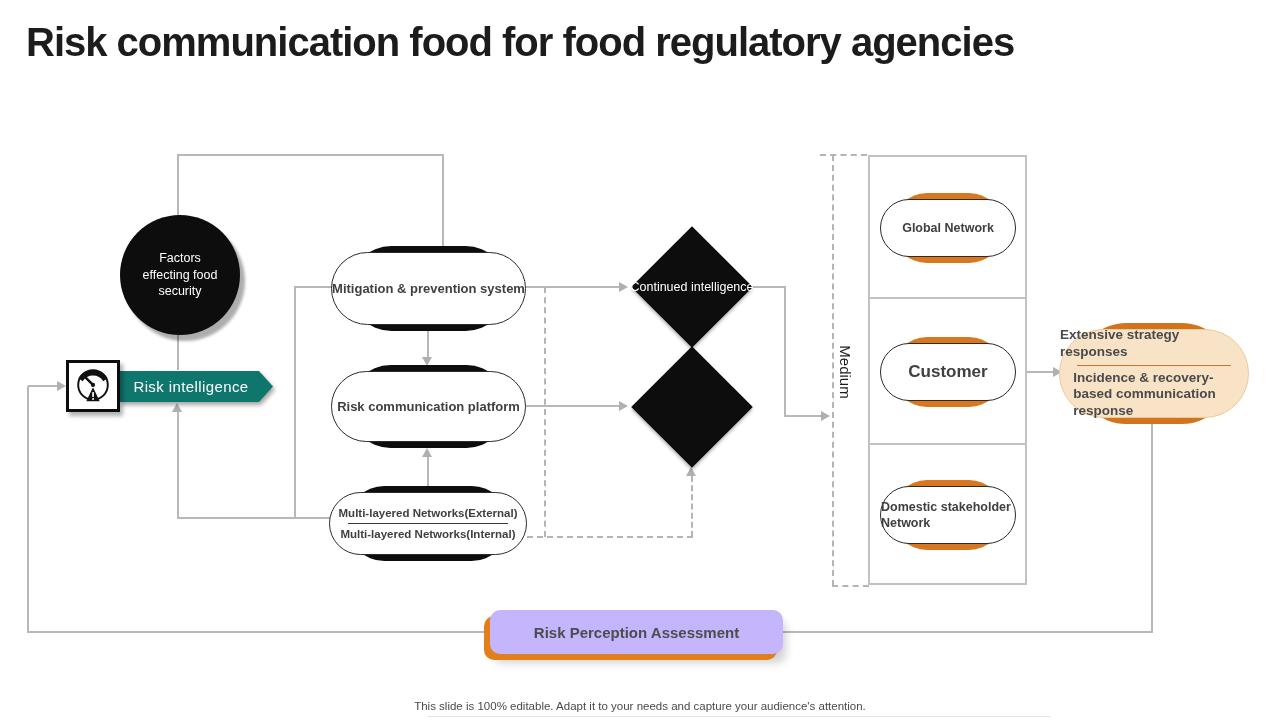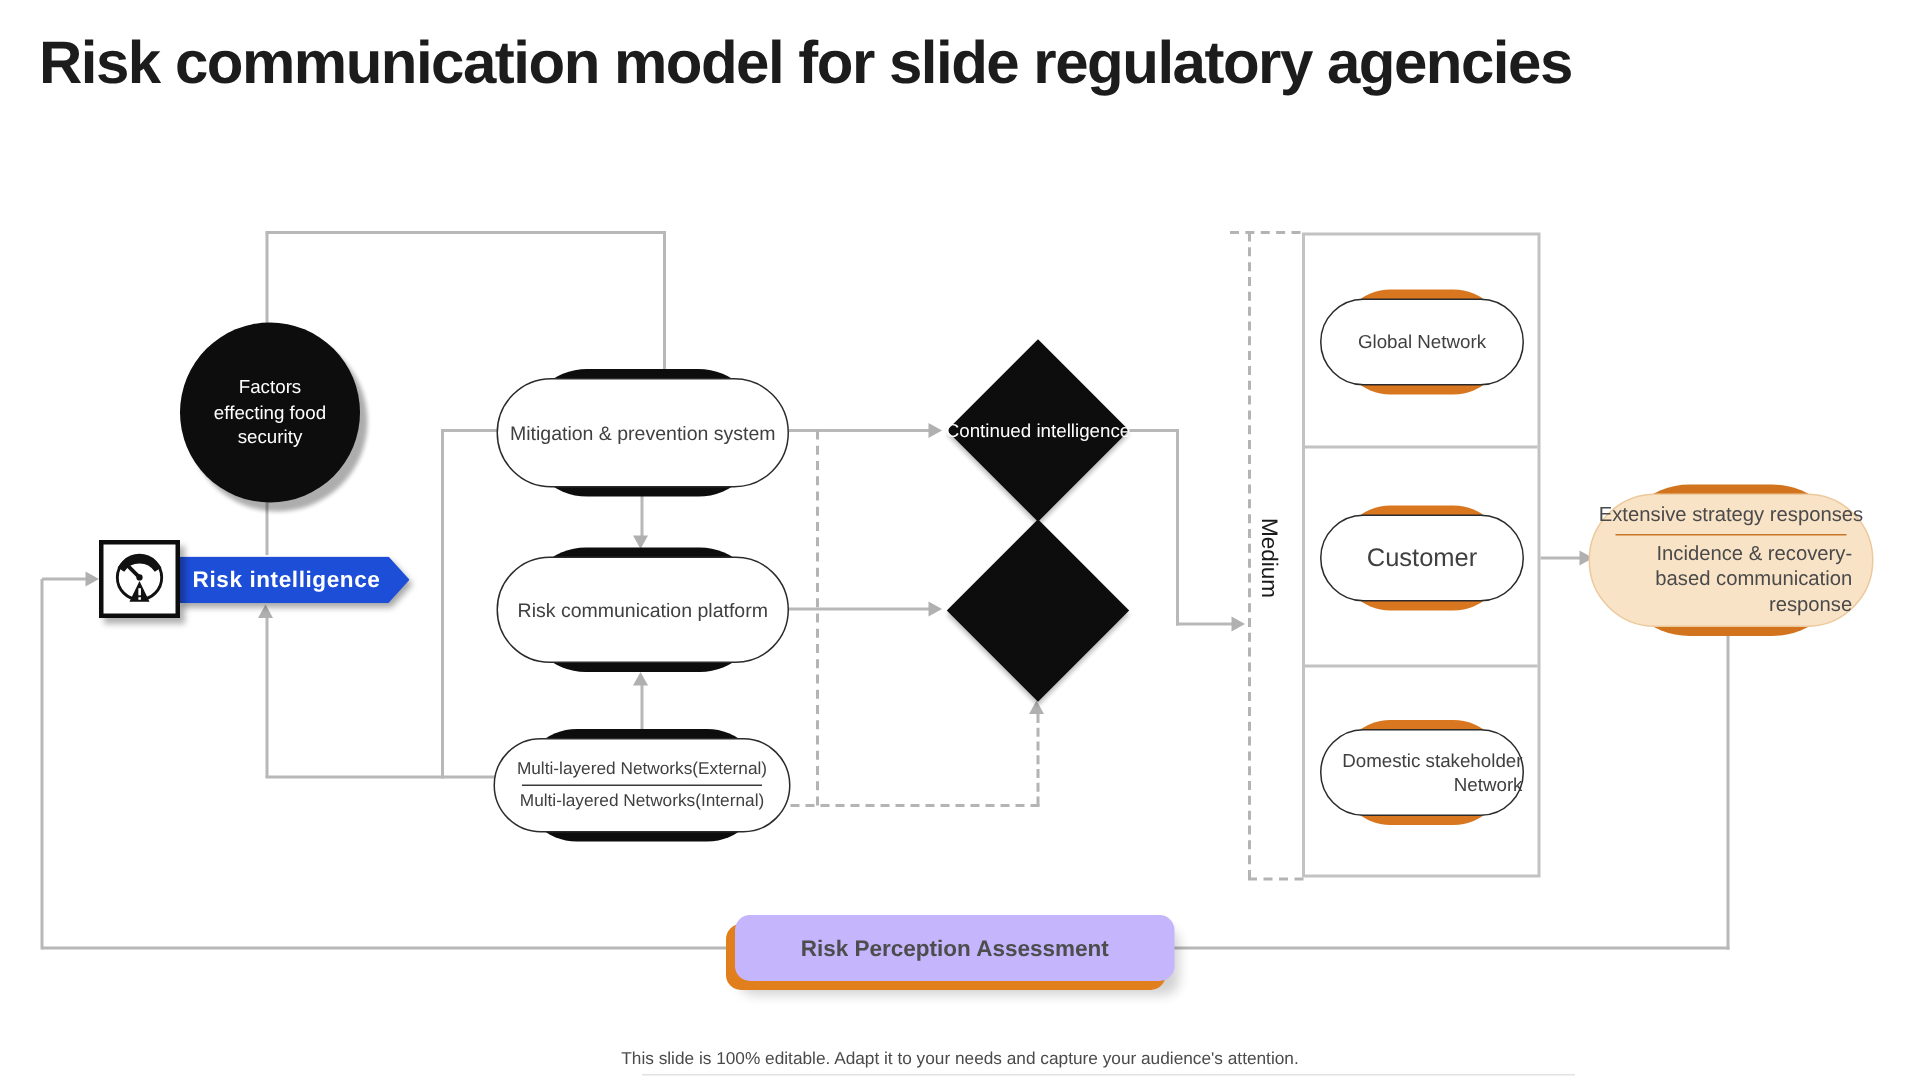--- a/index.html
+++ b/index.html
@@ -23,33 +23,33 @@
   
   .circle-node{position:absolute;left:120px;top:215px;width:120px;height:120px;border-radius:50%;
                background:#0d0d0d;color:#fff;display:flex;align-items:center;justify-content:center;
                text-align:center;font-size:12.5px;line-height:1.35;padding:0 14px;box-sizing:border-box;
                box-shadow:5px 6px 3px rgba(0,0,0,.32);z-index:3;}
 
   
   .gauge-box{position:absolute;left:66px;top:360px;width:54px;height:52px;background:#fff;
              border:3px solid #0d0d0d;box-sizing:border-box;z-index:4;
              box-shadow:3px 4px 4px rgba(0,0,0,.3);display:flex;align-items:center;justify-content:center;}
-  .banner{position:absolute;left:119px;top:371px;width:154px;height:31px;background:#1d4ed8;
-          color:#fff;font-weight:bold;font-size:15px;letter-spacing:.4px;display:flex;align-items:center;
+  .banner{position:absolute;left:119px;top:371px;width:154px;height:31px;background:#0f766e;
+          color:#fff;font-weight:normal;font-size:15px;letter-spacing:.4px;display:flex;align-items:center;
           justify-content:center;padding-right:10px;box-sizing:border-box;z-index:3;
           clip-path:polygon(0 0,calc(100% - 14px) 0,100% 50%,calc(100% - 14px) 100%,0 100%);}
   .banner-wrap{position:absolute;left:119px;top:371px;z-index:3;filter:drop-shadow(2px 3px 2px rgba(0,0,0,.35));}
   .banner-wrap .banner{position:relative;left:0;top:0;}
 
   
   .pill{position:absolute;z-index:3;}
   .pill .accent{position:absolute;left:9%;right:9%;top:0;bottom:0;border-radius:9999px;}
   .pill .body{position:absolute;left:0;right:0;top:6px;bottom:6px;background:#fff;
               border:1.4px solid #2b2b2b;border-radius:9999px;display:flex;flex-direction:column;
-              align-items:center;justify-content:center;text-align:right;color:#404040;}
+              align-items:center;justify-content:center;text-align:left;color:#404040;font-weight:bold;}
   .pill.dark .accent{background:#0d0d0d;}
   .pill.orange .accent{background:#d8771f;}
   .pill.big .accent{background:#d2731d;}
   .pill.big .body{background:#f9e3c7;border:1px solid #ecc99b;color:#4a4a4a;}
   .pill-div{width:82%;border-top:1.3px solid #3a3a3a;margin:4px 0;}
   .pill-div.orange-div{border-top:1.2px solid #c8772a;}
 
   .p-mitigation{left:331px;top:246px;width:195px;height:85px;font-size:13px;}
   .p-platform{left:331px;top:365px;width:195px;height:83px;font-size:13px;}
   .p-networks{left:329px;top:486px;width:198px;height:75px;font-size:11.5px;}
@@ -86,21 +86,21 @@
 
   
   .footer{position:absolute;left:0;top:700px;width:100%;text-align:center;font-size:11.5px;color:#4a4a4a;}
   .footer-line{position:absolute;left:428px;top:716px;width:622px;height:1px;background:#e2e2e2;}
 </style>
 </head>
 <body>
 
 <div class="slide">
 
-  <div class="title">Risk communication model for slide regulatory agencies</div>
+  <div class="title">Risk communication food for food regulatory agencies</div>
 
   <div class="ln" style="left:177px;top:155px;width:2px;height:61px"></div>
   <div class="ln" style="left:177px;top:154px;width:267px;height:2px"></div>
   <div class="ln" style="left:442px;top:155px;width:2px;height:93px"></div>
   <div class="ln" style="left:177px;top:334px;width:2px;height:36px"></div>
   <div class="ln" style="left:177px;top:412px;width:2px;height:106px"></div>
   <div class="ar up" style="left:172px;top:403px"></div>
   <div class="ln" style="left:177px;top:517px;width:155px;height:2px"></div>
   <div class="ln" style="left:294px;top:287px;width:2px;height:232px"></div>
   <div class="ln" style="left:294px;top:286px;width:40px;height:2px"></div>

